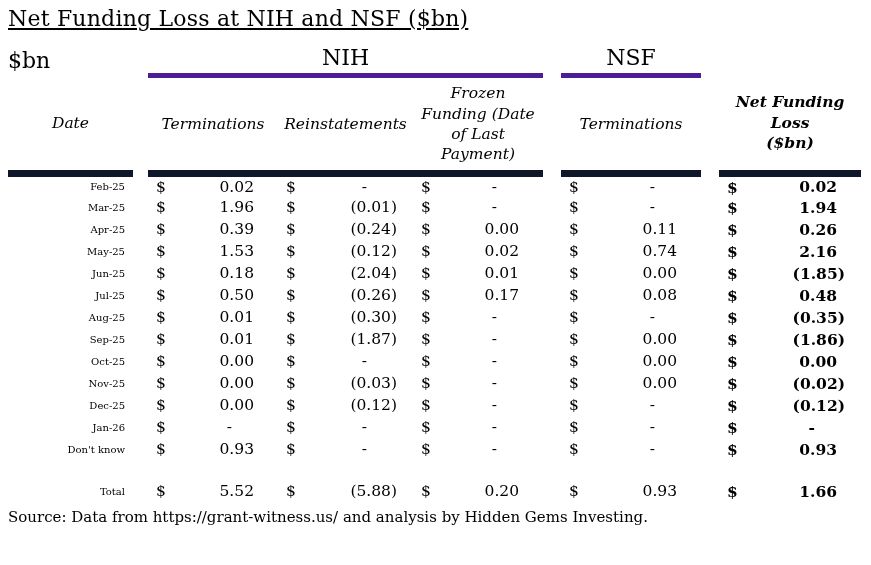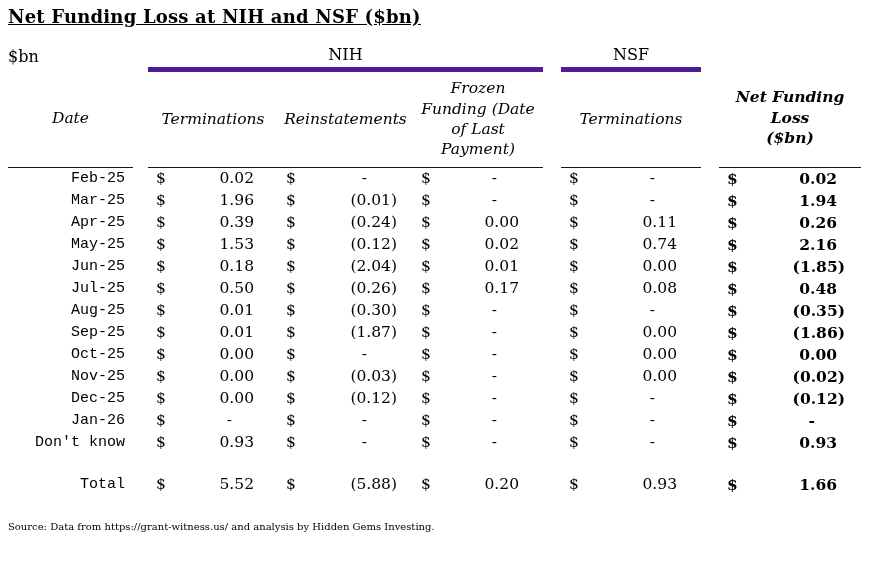--- a/index.html
+++ b/index.html
@@ -6,71 +6,70 @@
   html, body { margin: 0; padding: 0; }
   body {
     width: 871px; height: 565px;
     background: #ffffff;
     color: #000000;
     font-family: "DejaVu Serif", "Liberation Serif", serif;
     overflow: hidden;
   }
   .page { padding: 6px 8px 0 8px; }
   .title {
-    font-size: 18px;
-    font-weight: bold;
+    font-size: 22px;
+    font-weight: normal;
     text-decoration: underline;
     letter-spacing: 0.2px;
   }
   table.funding {
     border-collapse: collapse;
     table-layout: fixed;
     width: 853px;
     margin-top: 14px;
   }
   td { padding: 0; }
   .group-row td {
     height: 28px;
-    font-size: 16px;
+    font-size: 22px;
     vertical-align: bottom;
     padding-bottom: 3px;
   }
   .unit { text-align: left; }
   .grp { text-align: center; border-bottom: 5px solid #4c1d95; }
   .head-row .hd {
     height: 98px;
     font-size: 15.5px;
     font-style: italic;
     text-align: center;
     vertical-align: middle;
-    border-bottom: 1px solid #0f172a;
+    border-bottom: 7px solid #0f172a;
     white-space: pre-line;
     line-height: 1.32;
   }
   .hd-bold { font-weight: bold; }
   .date-cell {
     text-align: right;
     padding-right: 8px;
-    font-size: 15px;
+    font-size: 10px;
     height: 22px;
     white-space: nowrap;
-    font-family: Liberation Mono, monospace;
   }
   .money { position: relative; font-size: 15.5px; height: 22px; }
   .money .cur {
     position: absolute; left: 8px; top: 50%;
     transform: translateY(-50%);
   }
   .money .val { display: block; text-align: right; padding-right: 24px; }
   .money .val.neg { padding-right: 16px; }
   .money .val.dash { padding-right: 46px; }
   .money.bold, .money.bold .cur, .money.bold .val { font-weight: bold; }
   .gap-row td { height: 18px; }
   .total-row .date-cell, .total-row .money { height: 26px; vertical-align: middle; margin-top: 16px; }
-  .source { margin-top: 24px; font-size: 10px; }
+  .source { margin-top: 4px; font-size: 15px; }
 </style>
 </head>
 <body>
 
 <div class="page">
 
   <div class="title">Net Funding Loss at NIH and NSF ($bn)</div>
 
   <table class="funding">
     <colgroup>

